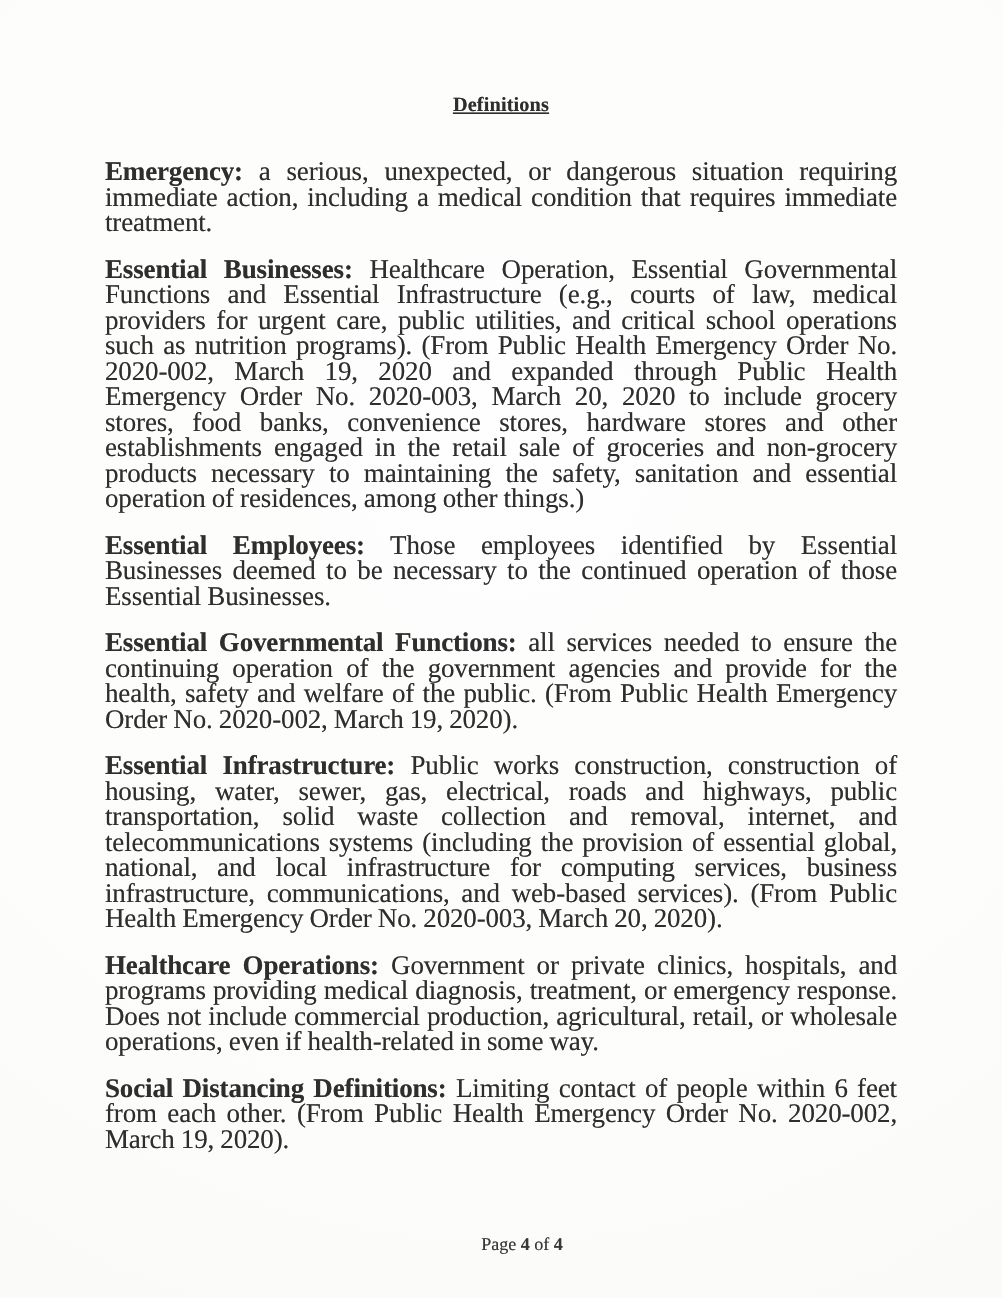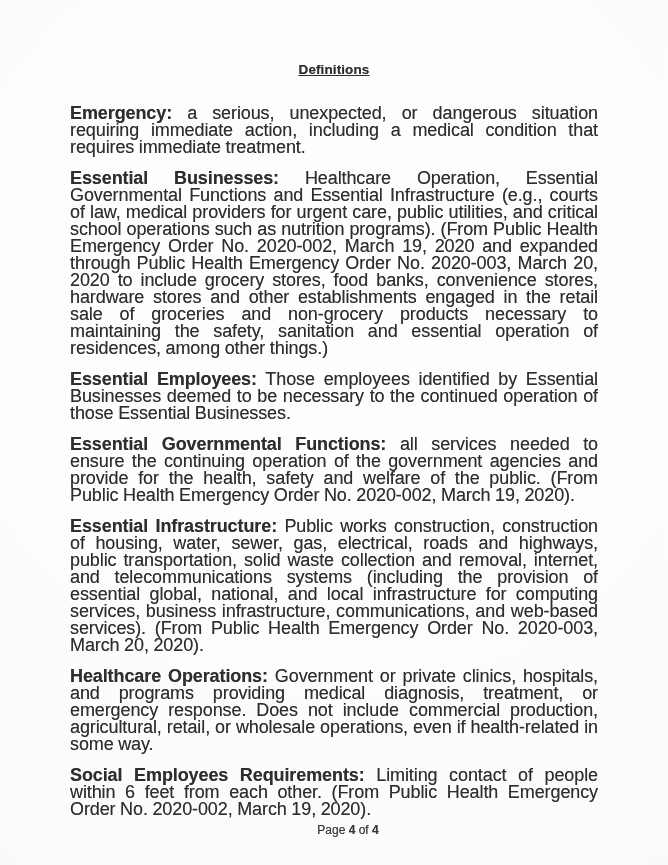--- a/index.html
+++ b/index.html
@@ -12,21 +12,21 @@
     background: #fdfdfc;
     overflow: hidden;
   }
   .sheet {
     position: relative;
     width: 668px;
     height: 865px;
     box-sizing: border-box;
     padding: 62px 70px 0 70px;
     background: radial-gradient(circle at 50% 35%, #fefefe 0%, #fcfcfa 70%, #fafaf8 100%);
-    font-family: Liberation Sans, sans-serif;
+    font-family: Liberation Serif, serif;
     color: #2e2e2e;
     text-shadow: 0 0 0.35px rgba(46,46,46,0.55);
   }
   .doc-title {
     margin: 0 0 28px 0;
     text-align: center;
     font-size: 13.5px;
     font-weight: bold;
     text-decoration: underline;
     letter-spacing: 0.1px;
@@ -73,19 +73,19 @@
   <p class="definition"><span class="term">Essential Businesses:</span><span class="body"> Healthcare Operation, Essential Governmental Functions and Essential Infrastructure (e.g., courts of law, medical providers for urgent care, public utilities, and critical school operations such as nutrition programs). (From Public Health Emergency Order No. 2020-002, March 19, 2020 and expanded through Public Health Emergency Order No. 2020-003, March 20, 2020 to include grocery stores, food banks, convenience stores, hardware stores and other establishments engaged in the retail sale of groceries and non-grocery products necessary to maintaining the safety, sanitation and essential operation of residences, among other things.)</span></p>
 
   <p class="definition"><span class="term">Essential Employees:</span><span class="body"> Those employees identified by Essential Businesses deemed to be necessary to the continued operation of those Essential Businesses.</span></p>
 
   <p class="definition"><span class="term">Essential Governmental Functions:</span><span class="body"> all services needed to ensure the continuing operation of the government agencies and provide for the health, safety and welfare of the public. (From Public Health Emergency Order No. 2020-002, March 19, 2020).</span></p>
 
   <p class="definition"><span class="term">Essential Infrastructure:</span><span class="body"> Public works construction, construction of housing, water, sewer, gas, electrical, roads and highways, public transportation, solid waste collection and removal, internet, and telecommunications systems (including the provision of essential global, national, and local infrastructure for computing services, business infrastructure, communications, and web-based services). (From Public Health Emergency Order No. 2020-003, March 20, 2020).</span></p>
 
   <p class="definition"><span class="term">Healthcare Operations:</span><span class="body"> Government or private clinics, hospitals, and programs providing medical diagnosis, treatment, or emergency response. Does not include commercial production, agricultural, retail, or wholesale operations, even if health-related in some way.</span></p>
 
-  <p class="definition"><span class="term">Social Employees Requirements:</span><span class="body"> Limiting contact of people within 6 feet from each other. (From Public Health Emergency Order No. 2020-002, March 19, 2020).</span></p>
+  <p class="definition"><span class="term">Social Distancing Definitions:</span><span class="body"> Limiting contact of people within 6 feet from each other. (From Public Health Emergency Order No. 2020-002, March 19, 2020).</span></p>
 
 </div>
 
   <div class="footer"><span>Page </span><span class="num">4</span><span> of </span><span class="num">4</span></div>
 
 </div>
 
 </body></html>

